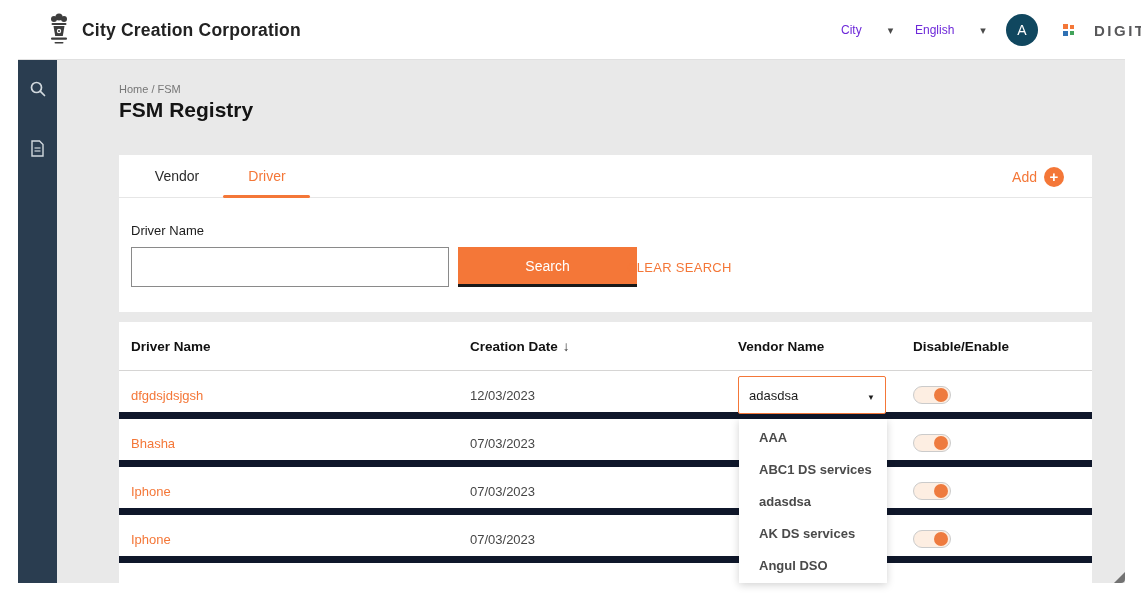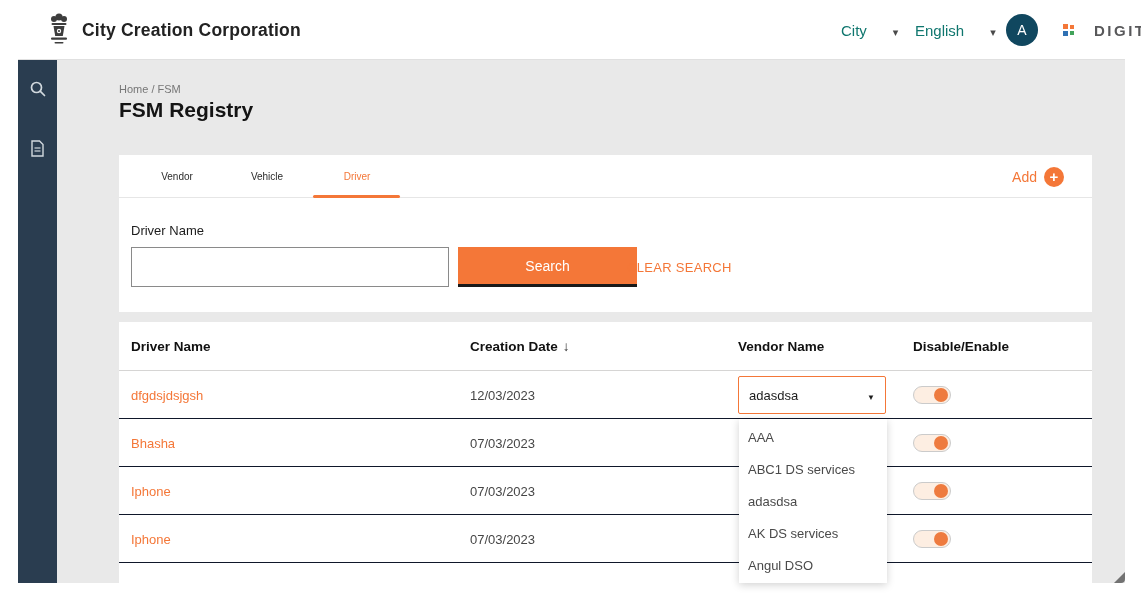--- a/index.html
+++ b/index.html
@@ -7,21 +7,21 @@
     font-family:"Liberation Sans", sans-serif; -webkit-font-smoothing:antialiased; }
   #stage { position:relative; width:1141px; height:595px; background:#fff; overflow:hidden; }
 
   
   .app-header { position:absolute; left:18px; top:0; width:1107px; height:60px;
     background:#fff; border-bottom:1px solid #e0e0e0; }
   .emblem { position:absolute; left:28px; top:12px; width:26px; height:36px; }
   .app-title { position:absolute; left:64px; top:0; height:60px; display:flex; align-items:center;
     font-size:17.5px; font-weight:700; color:#222; letter-spacing:.2px; }
   .hdr-select { position:absolute; top:0; height:60px; display:flex; align-items:center; gap:26px;
-    font-size:15px; color:#0f766e; cursor:pointer; }
+    font-size:12px; color:#6d28d9; cursor:pointer; }
   .hdr-select .caret::after { content:"▾"; font-size:11px; color:#4a4a4a; }
   .city-select { left:823px; }
   .lang-select { left:897px; }
   .avatar { position:absolute; left:988px; top:14px; width:32px; height:32px; border-radius:50%;
     background:#10475f; color:#fff; font-size:14px; display:flex; align-items:center; justify-content:center; }
   .digit-logo { position:absolute; left:1045px; top:0; height:60px; display:flex; align-items:center; gap:18px; }
   .digit-mark { position:relative; width:13px; height:13px; }
   .digit-mark i { position:absolute; display:block; }
   .dm-1 { left:0; top:0; width:5px; height:5px; background:#f47738; }
   .dm-2 { left:7px; top:1px; width:4px; height:4px; background:#f47738; }
@@ -41,21 +41,21 @@
 
   
   .card { position:absolute; background:#fff; }
   .card-search { left:119px; top:155px; width:973px; height:157px; }
   .card-table  { left:119px; top:322px; width:973px; height:261px; }
 
   
   .tabs-row { position:absolute; left:0; top:0; width:100%; height:43px; border-bottom:1px solid #e6e6e6;
     display:flex; padding-left:13px; }
   .tab { position:relative; width:90px; display:flex; align-items:center; justify-content:center;
-    font-size:10px; font-weight:500; color:#2b2b2b; cursor:pointer; }
+    font-size:14px; font-weight:500; color:#2b2b2b; cursor:pointer; }
   .tab.active { color:#f47738; }
   .tab.active::after { content:""; position:absolute; left:1px; bottom:-1px; width:87px; height:3px;
     background:#f47738; border-radius:2px; }
   .add-btn { position:absolute; right:28px; top:0; height:43px; display:flex; align-items:center; gap:7px;
     color:#f47738; font-size:14px; cursor:pointer; }
   .plus-circle { width:20px; height:20px; border-radius:50%; background:#f47738; color:#fff;
     display:flex; align-items:center; justify-content:center; font-size:15px; font-weight:700; line-height:1; }
   .plus-circle::before { content:"+"; margin-top:-1px; }
 
   
@@ -68,36 +68,36 @@
     font-family:Liberation Sans, sans-serif; }
   .clear-btn { position:absolute; left:508px; top:92px; height:40px; display:flex; align-items:center;
     color:#f47738; font-size:13px; font-weight:500; letter-spacing:.3px; cursor:pointer; }
 
   
   .thead { position:absolute; left:0; top:0; width:100%; height:49px; border-bottom:1px solid #d6d5d4; }
   .th { position:absolute; top:0; height:49px; display:flex; align-items:center;
     font-size:13.5px; font-weight:700; color:#111; }
   .col1 { left:12px; } .col2 { left:351px; } .col3 { left:619px; } .col4 { left:794px; }
   .sort-arrow { margin-left:5px; font-weight:400; color:#222; }
-  .trow { position:absolute; left:0; width:100%; height:48px; border-bottom:1px solid #0f172a; }
+  .trow { position:absolute; left:0; width:100%; height:48px; border-bottom:7px solid #0f172a; }
   .r0 { top:49px; } .r1 { top:97px; } .r2 { top:145px; } .r3 { top:193px; }
   .trow .cell { position:absolute; top:0; height:48px; display:flex; align-items:center; font-size:13px; }
   .driver-link { color:#f47738; cursor:pointer; }
   .date-cell { color:#464646; }
 
   
   .vendor-select { position:absolute; left:619px; top:5px; width:148px; height:38px; background:#fff;
     border:1px solid #f47738; border-radius:2px; display:flex; align-items:center;
     justify-content:space-between; padding:0 10px; cursor:pointer; }
   .vendor-select .val { font-size:13px; color:#1c1c1c; }
   .vendor-select .caret::after { content:"▼"; font-size:8px; color:#1c1c1c; }
   .dropdown-menu { position:absolute; left:620px; top:97px; width:148px; background:#fff; z-index:20;
     box-shadow:0 2px 8px rgba(0,0,0,.18); padding:2px 0; }
-  .dd-option { height:32px; display:flex; align-items:center; padding-left:9px;
-    font-size:13px; color:#4a4a4a; cursor:pointer; background:#fff; }
+  .dd-option { height:32px; display:flex; align-items:center; padding-left:20px;
+    font-size:13px; color:#4a4a4a; cursor:pointer; background:#fff;font-weight:bold; }
 
   
   .toggle { position:absolute; left:794px; top:15px; width:38px; height:18px; border-radius:10px;
     background:#fdeee2; border:1px solid #cbcbcb; cursor:pointer; }
   .toggle .knob { position:absolute; right:2px; top:1px; width:14px; height:14px; border-radius:50%;
     background:#ee7b3f; }
 
   .resize-corner { position:absolute; left:1114px; top:572px; width:11px; height:11px; background:#4a4a4a;
     clip-path:polygon(100% 0, 100% 100%, 0 100%); opacity:.75; border-bottom-right-radius:4px; }
 </style>
@@ -163,23 +163,20 @@
   <div class="content-bg"></div>
 
   <div class="breadcrumb">Home / FSM</div>
   <div class="page-title">FSM Registry</div>
 
   <div class="card card-search">
     <div class="tabs-row">
       <div class="tab">
         <span>Vendor</span>
       </div>
-      <div class="tab">
-        <span>Vehicle</span>
-      </div>
       <div class="tab active">
         <span>Driver</span>
       </div>
       <div class="add-btn">
         <span>Add</span>
         <span class="plus-circle"></span>
       </div>
     </div>
 
     <div class="field-label">Driver Name</div>

